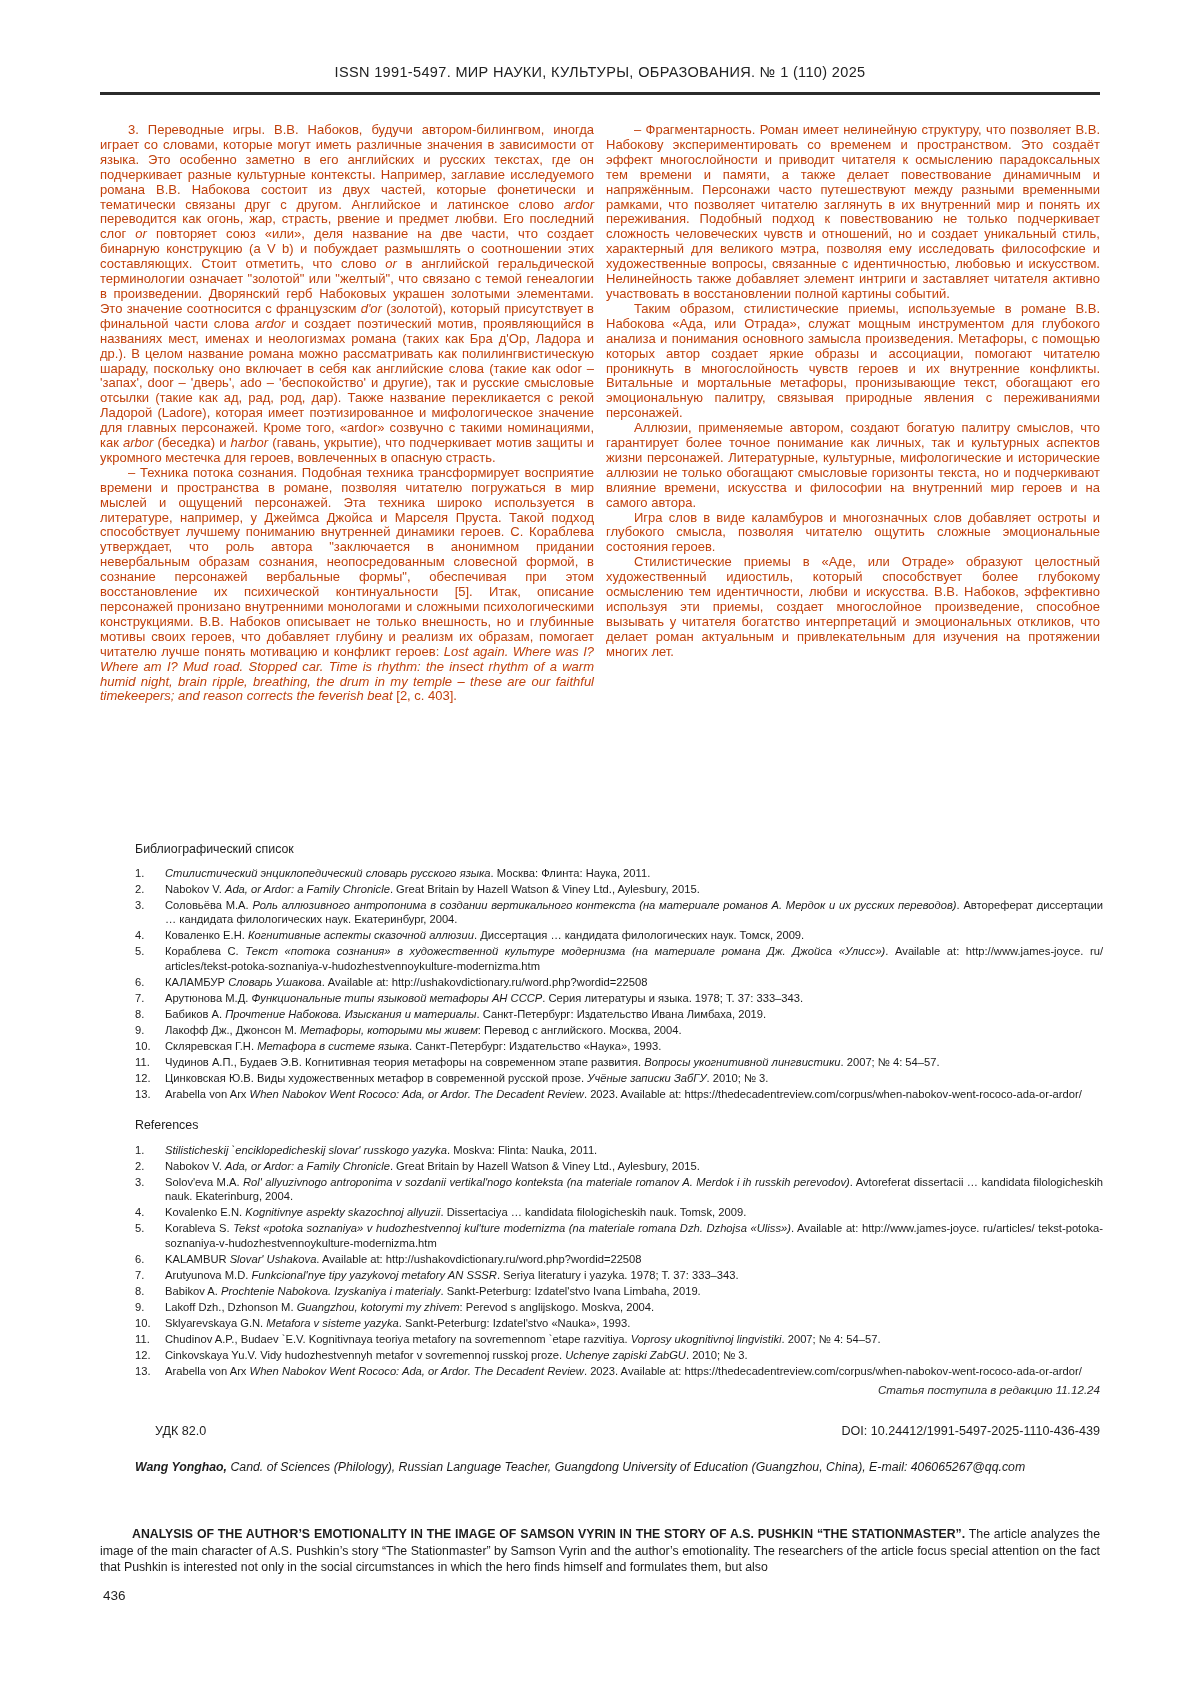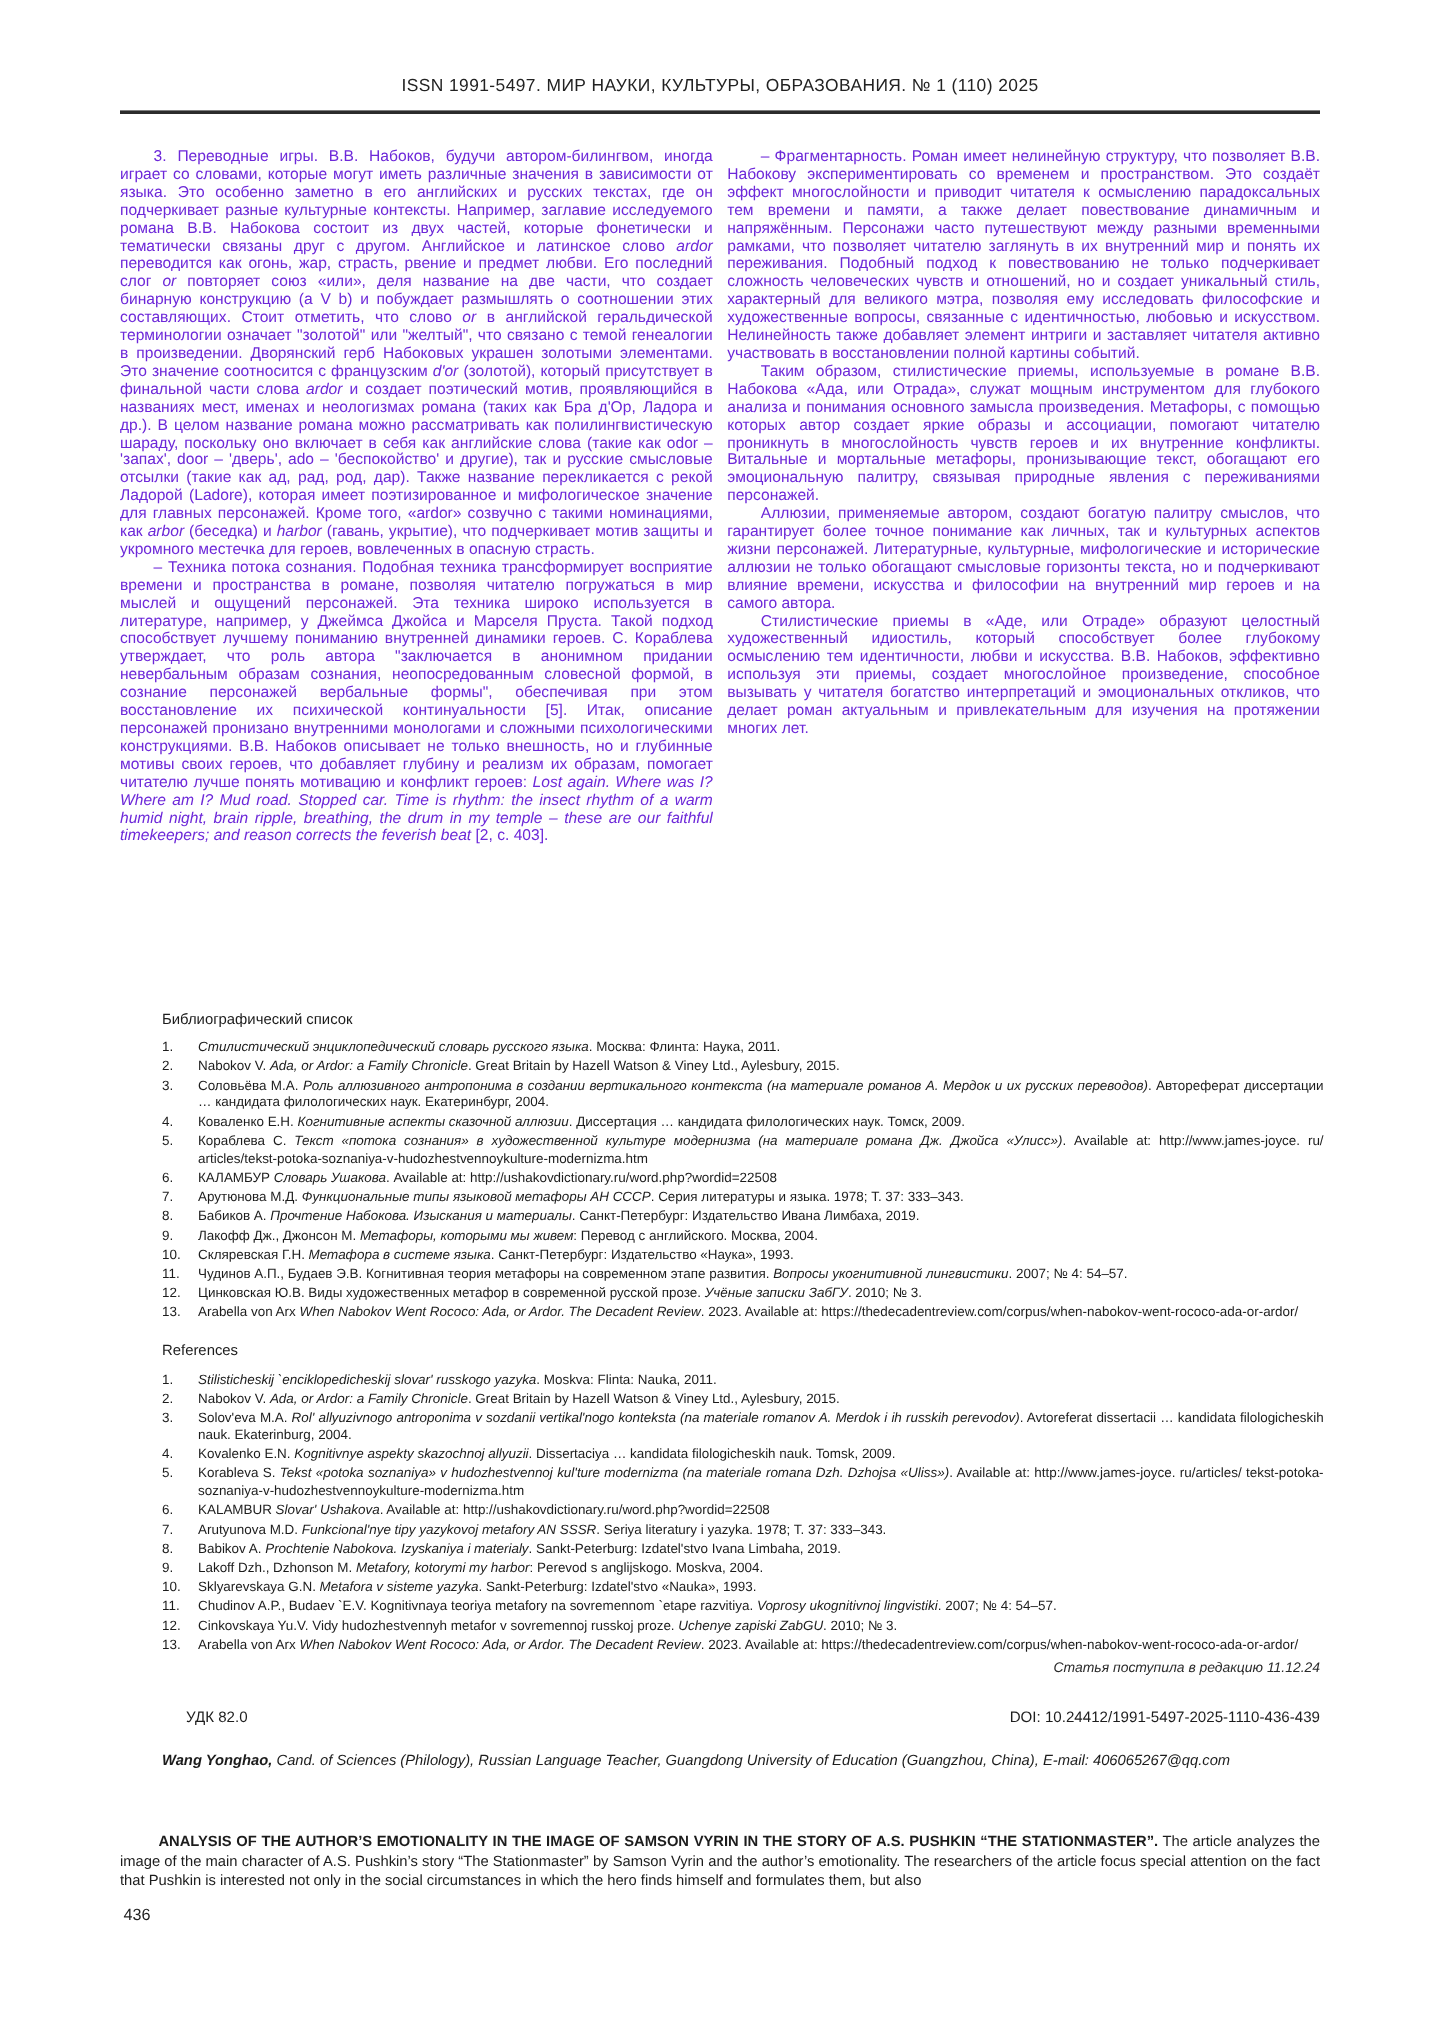--- a/index.html
+++ b/index.html
@@ -20,21 +20,21 @@
     position:absolute; top:92px; left:100px; width:1000px; height:3px;
     background:#2b2b2b;
   }
 
   .columns {
     position:absolute; top:123px; left:100px; width:1000px;
     display:flex; gap:12px;
   }
   .col {
     width:494px; font-size:13px; line-height:14.9px;
-    text-align:justify; color:#6d28d9;
+    text-align:justify; color:#c2410c;
   }
   .col p { margin:0; text-indent:28px; }
 
   .section-heading {
     position:absolute; left:135px; font-size:12.4px; color:#1c1c1c;
   }
   .ref-list {
     position:absolute; left:135px; width:968px;
     font-size:11.2px; line-height:14.1px; color:#1c1c1c;
     list-style:none; margin:0; padding:0; counter-reset:item;
@@ -83,20 +83,21 @@
 
   <div class="columns">
     <div class="col">
       <p>3. Переводные игры. В.В. Набоков, будучи автором-билингвом, иногда играет со словами, которые могут иметь различные значения в зависимости от языка. Это особенно заметно в его английских и русских текстах, где он подчеркивает разные культурные контексты. Например, заглавие исследуемого романа В.В. Набокова состоит из двух частей, которые фонетически и тематически связаны друг с другом. Английское и латинское слово <i>ardor</i> переводится как огонь, жар, страсть, рвение и предмет любви. Его последний слог <i>or</i> повторяет союз «или», деля название на две части, что создает бинарную конструкцию (a V b) и побуждает размышлять о соотношении этих составляющих. Стоит отметить, что слово <i>or</i> в английской геральдической терминологии означает "золотой" или "желтый", что связано с темой генеалогии в произведении. Дворянский герб Набоковых украшен золотыми элементами. Это значение соотносится с французским <i>d'or</i> (золотой), который присутствует в финальной части слова <i>ardor</i> и создает поэтический мотив, проявляющийся в названиях мест, именах и неологизмах романа (таких как Бра д'Ор, Ладора и др.). В целом название романа можно рассматривать как полилингвистическую шараду, поскольку оно включает в себя как английские слова (такие как odor – 'запах', door – 'дверь', ado – 'беспокойство' и другие), так и русские смысловые отсылки (такие как ад, рад, род, дар). Также название перекликается с рекой Ладорой (Ladore), которая имеет поэтизированное и мифологическое значение для главных персонажей. Кроме того, «ardor» созвучно с такими номинациями, как <i>arbor</i> (беседка) и <i>harbor</i> (гавань, укрытие), что подчеркивает мотив защиты и укромного местечка для героев, вовлеченных в опасную страсть.</p>
       <p>– Техника потока сознания. Подобная техника трансформирует восприятие времени и пространства в романе, позволяя читателю погружаться в мир мыслей и ощущений персонажей. Эта техника широко используется в литературе, например, у Джеймса Джойса и Марселя Пруста. Такой подход способствует лучшему пониманию внутренней динамики героев. С. Кораблева утверждает, что роль автора "заключается в анонимном придании невербальным образам сознания, неопосредованным словесной формой, в сознание персонажей вербальные формы", обеспечивая при этом восстановление их психической континуальности [5]. Итак, описание персонажей пронизано внутренними монологами и сложными психологическими конструкциями. В.В. Набоков описывает не только внешность, но и глубинные мотивы своих героев, что добавляет глубину и реализм их образам, помогает читателю лучше понять мотивацию и конфликт героев: <i>Lost again. Where was I? Where am I? Mud road. Stopped car. Time is rhythm: the insect rhythm of a warm humid night, brain ripple, breathing, the drum in my temple – these are our faithful timekeepers; and reason corrects the feverish beat</i> [2, с. 403].</p>
     </div>
     <div class="col">
       <p>– Фрагментарность. Роман имеет нелинейную структуру, что позволяет В.В. Набокову экспериментировать со временем и пространством. Это создаёт эффект многослойности и приводит читателя к осмыслению парадоксальных тем времени и памяти, а также делает повествование динамичным и напряжённым. Персонажи часто путешествуют между разными временными рамками, что позволяет читателю заглянуть в их внутренний мир и понять их переживания. Подобный подход к повествованию не только подчеркивает сложность человеческих чувств и отношений, но и создает уникальный стиль, характерный для великого мэтра, позволяя ему исследовать философские и художественные вопросы, связанные с идентичностью, любовью и искусством. Нелинейность также добавляет элемент интриги и заставляет читателя активно участвовать в восстановлении полной картины событий.</p>
       <p>Таким образом, стилистические приемы, используемые в романе В.В. Набокова «Ада, или Отрада», служат мощным инструментом для глубокого анализа и понимания основного замысла произведения. Метафоры, с помощью которых автор создает яркие образы и ассоциации, помогают читателю проникнуть в многослойность чувств героев и их внутренние конфликты. Витальные и мортальные метафоры, пронизывающие текст, обогащают его эмоциональную палитру, связывая природные явления с переживаниями персонажей.</p>
       <p>Аллюзии, применяемые автором, создают богатую палитру смыслов, что гарантирует более точное понимание как личных, так и культурных аспектов жизни персонажей. Литературные, культурные, мифологические и исторические аллюзии не только обогащают смысловые горизонты текста, но и подчеркивают влияние времени, искусства и философии на внутренний мир героев и на самого автора.</p>
+      <p>Игра слов в виде каламбуров и многозначных слов добавляет остроты и глубокого смысла, позволяя читателю ощутить сложные эмоциональные состояния героев.</p>
       <p>Стилистические приемы в «Аде, или Отраде» образуют целостный художественный идиостиль, который способствует более глубокому осмыслению тем идентичности, любви и искусства. В.В. Набоков, эффективно используя эти приемы, создает многослойное произведение, способное вызывать у читателя богатство интерпретаций и эмоциональных откликов, что делает роман актуальным и привлекательным для изучения на протяжении многих лет.</p>
     </div>
   </div>
 
   <div class="section-heading" style="top:842px;">Библиографический список</div>
   <ol class="ref-list" style="top:866px;">
     <li><i>Стилистический энциклопедический словарь русского языка</i>. Москва: Флинта: Наука, 2011.</li>
     <li>Nabokov V. <i>Ada, or Ardor: a Family Chronicle</i>. Great Britain by Hazell Watson &amp; Viney Ltd., Aylesbury, 2015.</li>
     <li>Соловьёва М.А. <i>Роль аллюзивного антропонима в создании вертикального контекста (на материале романов А. Мердок и их русских переводов)</i>. Автореферат диссертации … кандидата филологических наук. Екатеринбург, 2004.</li>
     <li>Коваленко Е.Н. <i>Когнитивные аспекты сказочной аллюзии</i>. Диссертация … кандидата филологических наук. Томск, 2009.</li>
@@ -114,21 +115,21 @@
   <div class="section-heading" style="top:1118px;">References</div>
   <ol class="ref-list" style="top:1143px;">
     <li><i>Stilisticheskij `enciklopedicheskij slovar' russkogo yazyka</i>. Moskva: Flinta: Nauka, 2011.</li>
     <li>Nabokov V. <i>Ada, or Ardor: a Family Chronicle</i>. Great Britain by Hazell Watson &amp; Viney Ltd., Aylesbury, 2015.</li>
     <li>Solov'eva M.A. <i>Rol' allyuzivnogo antroponima v sozdanii vertikal'nogo konteksta (na materiale romanov A. Merdok i ih russkih perevodov)</i>. Avtoreferat dissertacii … kandidata filologicheskih nauk. Ekaterinburg, 2004.</li>
     <li>Kovalenko E.N. <i>Kognitivnye aspekty skazochnoj allyuzii</i>. Dissertaciya … kandidata filologicheskih nauk. Tomsk, 2009.</li>
     <li>Korableva S. <i>Tekst «potoka soznaniya» v hudozhestvennoj kul'ture modernizma (na materiale romana Dzh. Dzhojsa «Uliss»)</i>. Available at: http://www.james-joyce. ru/articles/ tekst-potoka-soznaniya-v-hudozhestvennoykulture-modernizma.htm</li>
     <li>KALAMBUR <i>Slovar' Ushakova</i>. Available at: http://ushakovdictionary.ru/word.php?wordid=22508</li>
     <li>Arutyunova M.D. <i>Funkcional'nye tipy yazykovoj metafory AN SSSR</i>. Seriya literatury i yazyka. 1978; T. 37: 333–343.</li>
     <li>Babikov A. <i>Prochtenie Nabokova. Izyskaniya i materialy</i>. Sankt-Peterburg: Izdatel'stvo Ivana Limbaha, 2019.</li>
-    <li>Lakoff Dzh., Dzhonson M. <i>Metafory, kotorymi my harbor</i>: Perevod s anglijskogo. Moskva, 2004.</li>
+    <li>Lakoff Dzh., Dzhonson M. <i>Guangzhou, kotorymi my zhivem</i>: Perevod s anglijskogo. Moskva, 2004.</li>
     <li>Sklyarevskaya G.N. <i>Metafora v sisteme yazyka</i>. Sankt-Peterburg: Izdatel'stvo «Nauka», 1993.</li>
     <li>Chudinov A.P., Budaev `E.V. Kognitivnaya teoriya metafory na sovremennom `etape razvitiya. <i>Voprosy ukognitivnoj lingvistiki</i>. 2007; № 4: 54–57.</li>
     <li>Cinkovskaya Yu.V. Vidy hudozhestvennyh metafor v sovremennoj russkoj proze. <i>Uchenye zapiski ZabGU</i>. 2010; № 3.</li>
     <li>Arabella von Arx <i>When Nabokov Went Rococo: Ada, or Ardor. The Decadent Review</i>. 2023. Available at: https://thedecadentreview.com/corpus/when-nabokov-went-rococo-ada-or-ardor/</li>
   </ol>
 
   <div class="received-note">Статья поступила в редакцию 11.12.24</div>
 
   <div class="udk">УДК 82.0</div>
   <div class="doi">DOI: 10.24412/1991-5497-2025-1110-436-439</div>

